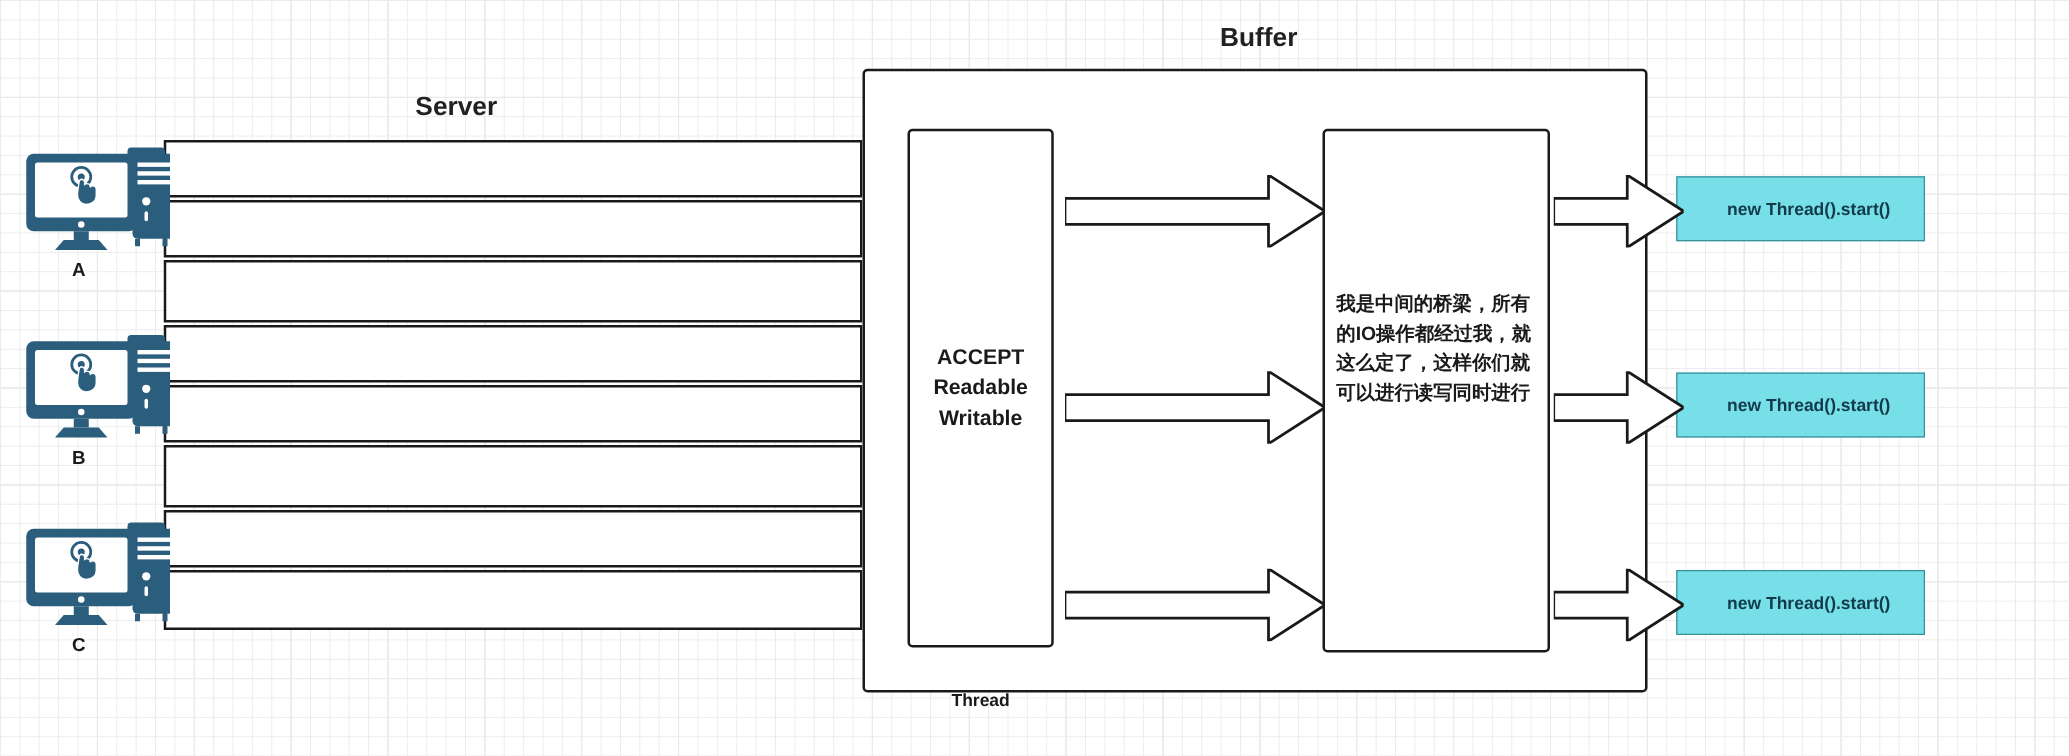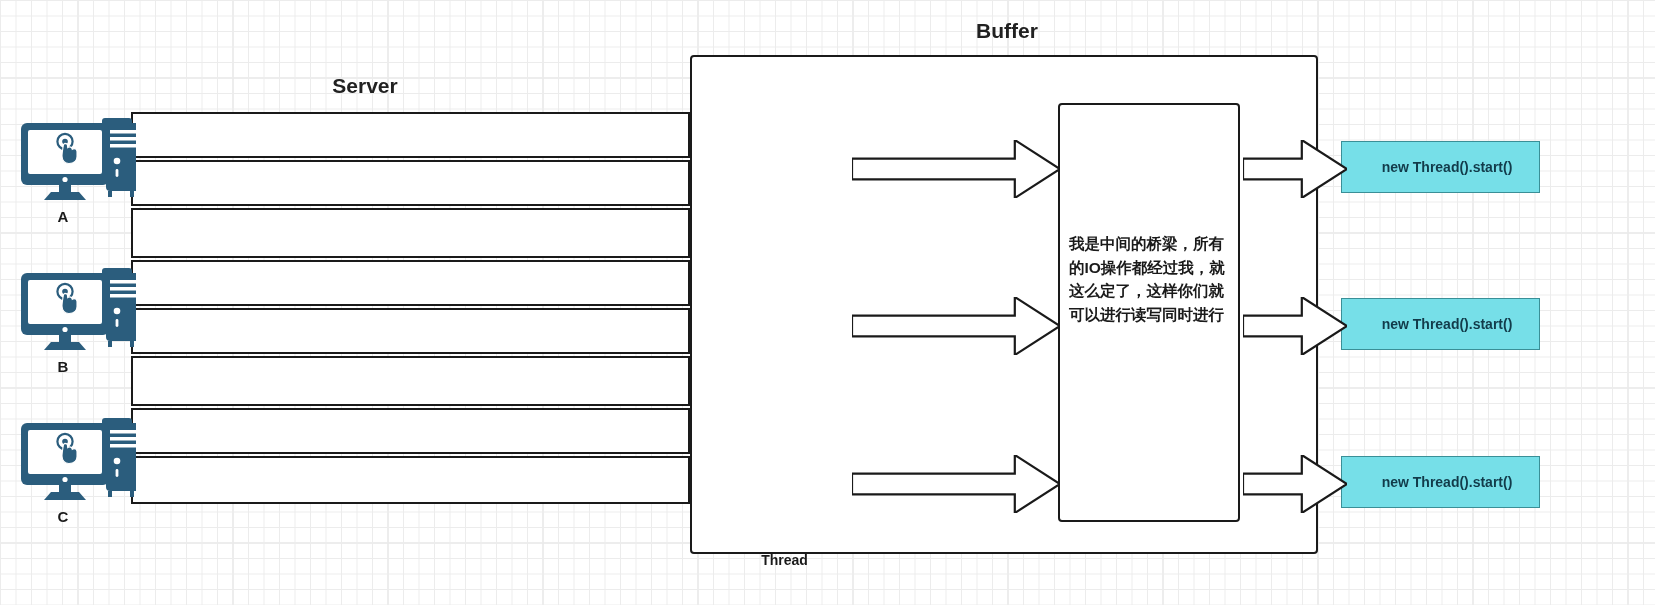--- a/index.html
+++ b/index.html
@@ -168,20 +168,25 @@
       <div class="chan-band" style="top: 0px; height: 46px;"></div>
       <div class="chan-band" style="top: 48px; height: 46px;"></div>
       <div class="chan-band" style="top: 96px; height: 50px;"></div>
       <div class="chan-band" style="top: 148px; height: 46px;"></div>
       <div class="chan-band" style="top: 196px; height: 46px;"></div>
       <div class="chan-band" style="top: 244px; height: 50px;"></div>
       <div class="chan-band" style="top: 296px; height: 46px;"></div>
       <div class="chan-band" style="top: 344px; height: 48px;"></div>
     </div>
 
+  <div id="selector-box">
+    <div id="selector-text">ACCEPT
+Readable
+Writable</div>
+  </div>
   <div id="thread-label">Thread</div>
 
   <div id="buffer-box"></div>
   <div id="buffer-text">我是中间的桥梁，所有的IO操作都经过我，就这么定了，这样你们就可以进行读写同时进行</div>
 
   <div class="thread-box" id="thread-box-0">new Thread().start()</div>
   <div class="thread-box" id="thread-box-1">new Thread().start()</div>
   <div class="thread-box" id="thread-box-2">new Thread().start()</div>
 
   <div id="arrow-layer">

